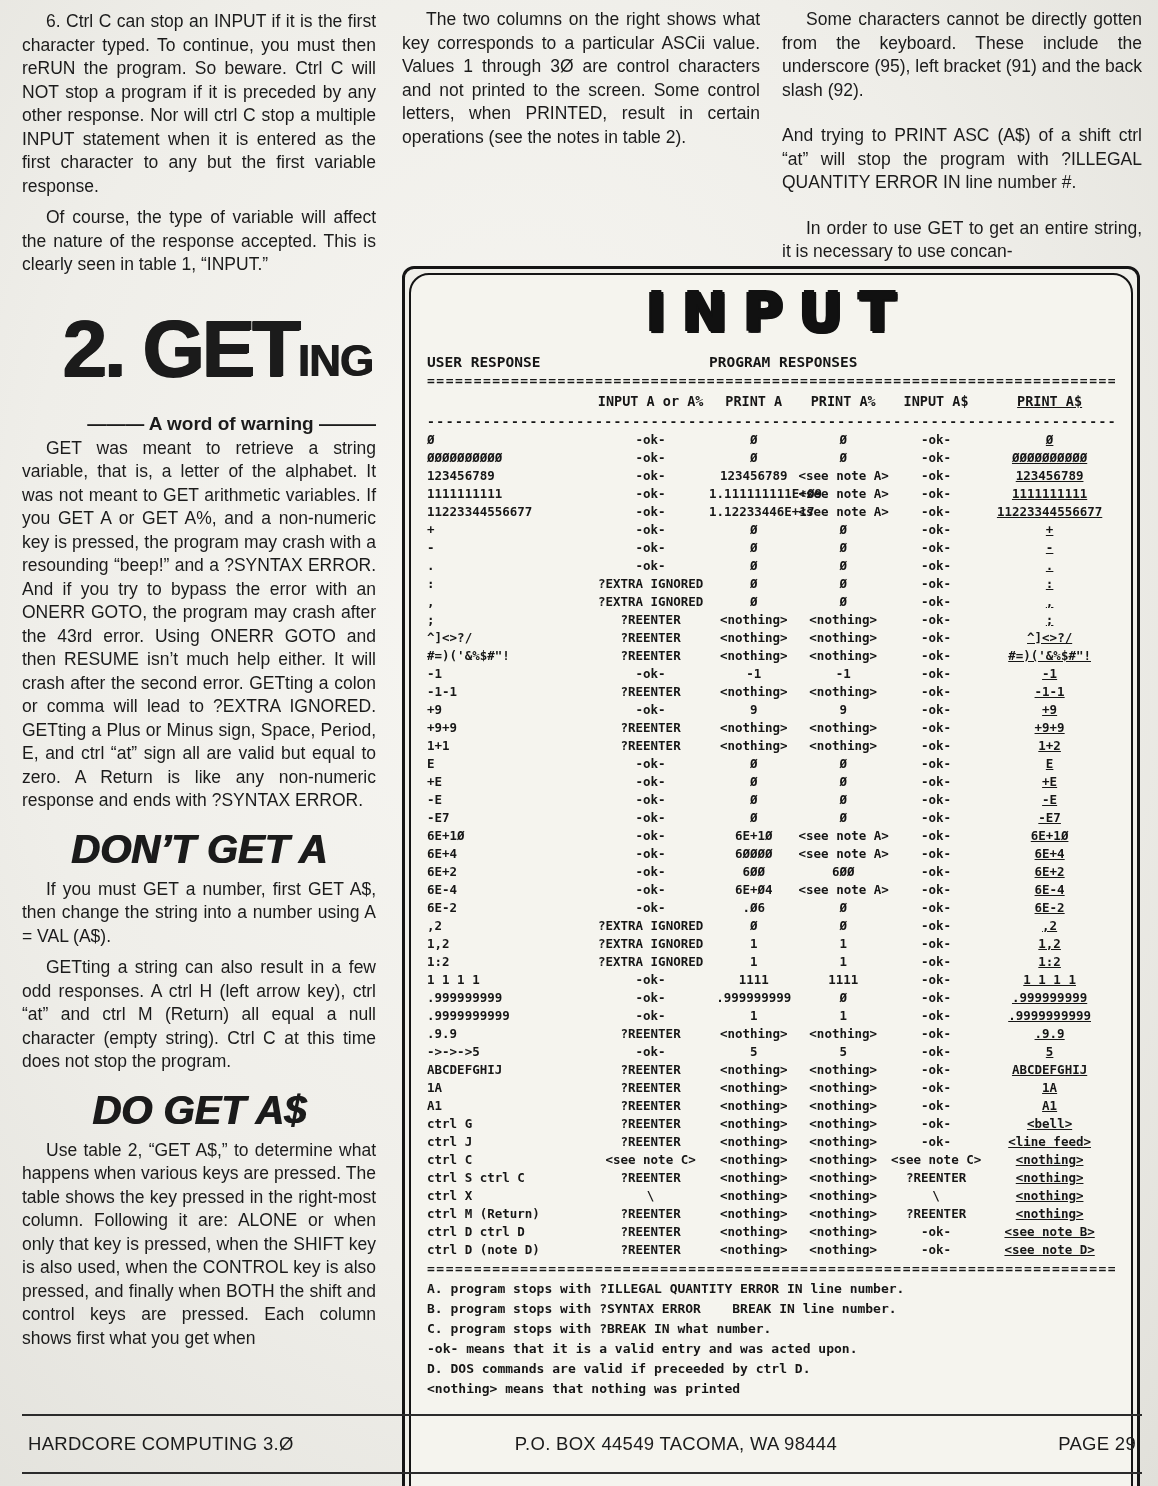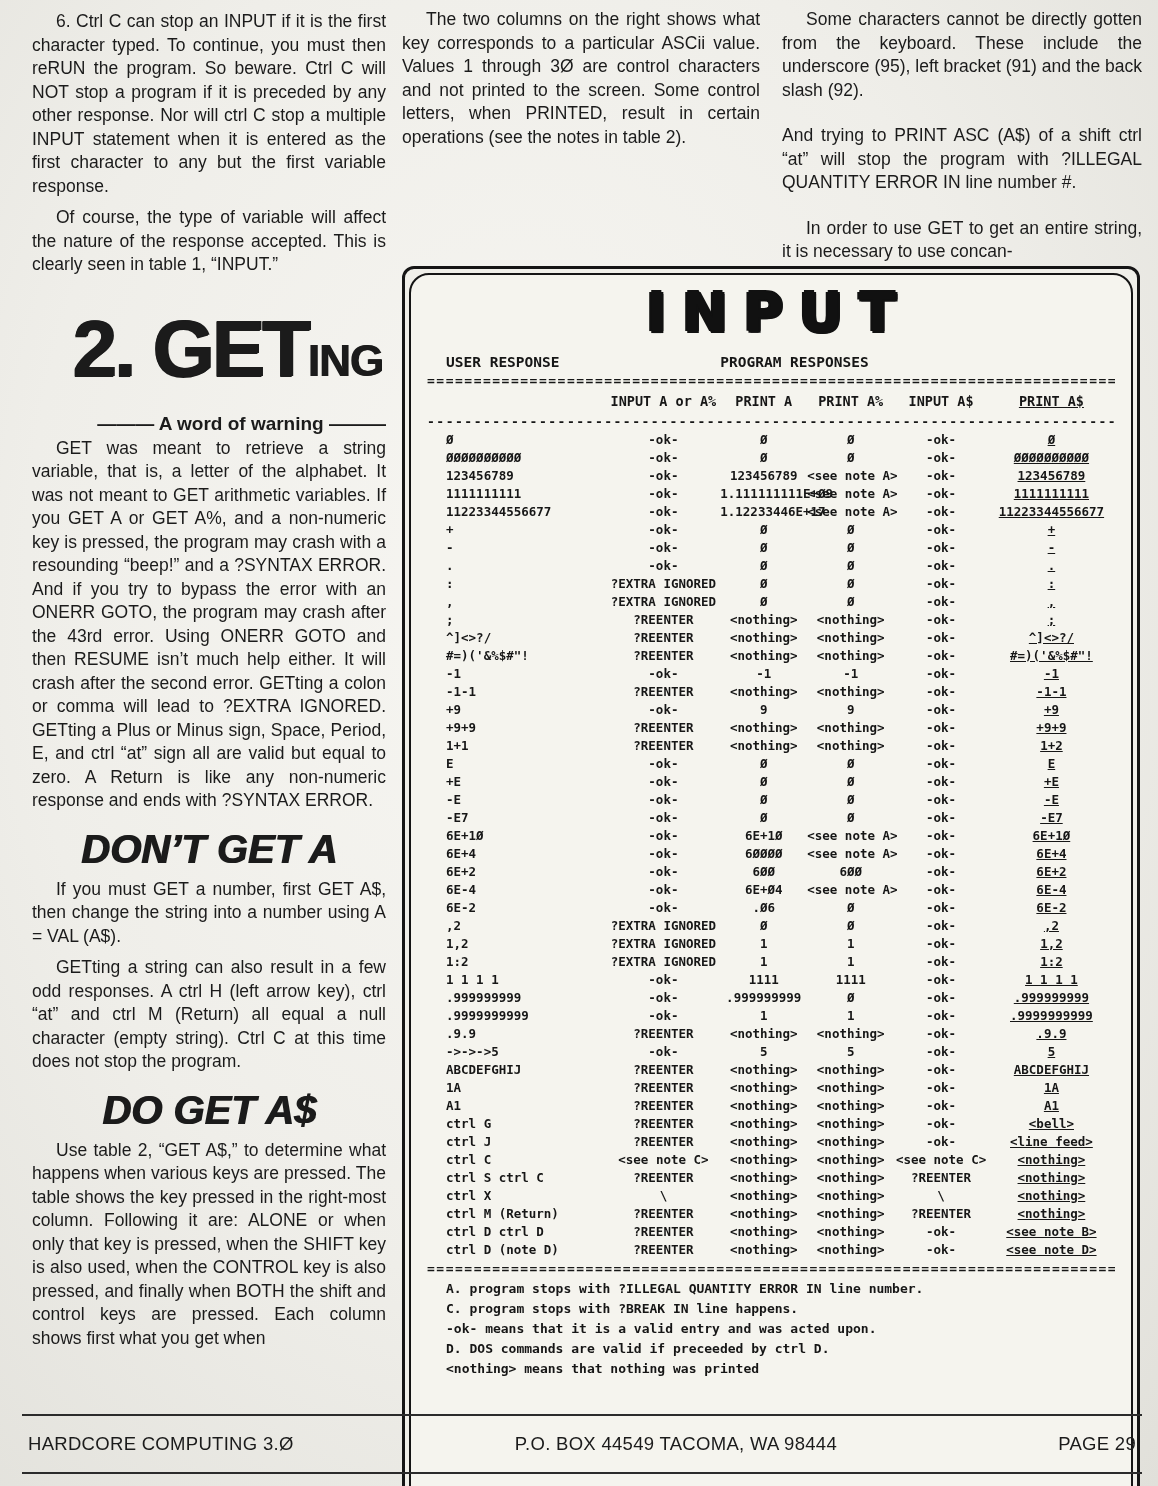--- a/index.html
+++ b/index.html
@@ -3,41 +3,41 @@
 <meta charset="utf-8">
 <style>
   html,body { margin:0; padding:0; background:#cfcec9; }
   .page {
     position:relative; width:1158px; height:1486px; margin:0 auto;
     background: radial-gradient(ellipse at 45% 40%, #f7f6f2 0%, #efeee9 55%, #e1e0da 100%);
     font-family:"Liberation Sans", sans-serif; color:#1b1b1b; overflow:hidden;
   }
   
   .col { position:absolute; }
-  .colA { left:32px;  top:10px; width:354px; }
+  .colA { left:22px;  top:10px; width:354px; }
   .colB { left:402px; top:8px;  width:358px; }
   .colC { left:782px; top:8px;  width:360px; }
   .para { font-size:17.5px; line-height:23.5px; text-align:justify; margin:0 0 8px 0; }
   .gap  { margin-bottom:22px; }
   .indent { text-indent:24px; }
   .headline { margin:26px 0 18px 40px; white-space:nowrap; }
   .headline .big  { font-size:80px; font-weight:900; letter-spacing:-3px;
                     text-shadow:1.5px 0 currentColor, 0 1px currentColor; }
   .headline .small{ font-size:44px; font-weight:900; letter-spacing:-1px;
                     text-shadow:1px 0 currentColor; }
   .warnhead { font-size:19px; font-weight:bold; text-align:right; margin:16px 0 2px; }
   .bighead  { font-size:40px; font-weight:900; font-style:italic; text-align:center;
               margin:14px 0 6px; text-shadow:1.2px 0 currentColor; }
   
   .tbox { position:absolute; left:402px; top:266px; width:738px; height:1347px;
           border:3px solid #151515; border-radius:12px; padding:4px; box-sizing:border-box;
           background:#f0efe9; }
   .tbox-inner { border:2px solid #151515; border-radius:20px; height:100%; box-sizing:border-box;
                 padding:8px 16px 6px; background:#f5f4ee; overflow:hidden; }
-  .mx { font-family:"DejaVu Sans Mono", monospace; font-weight:bold; color:#161616;margin-left:19px; }
+  .mx { font-family:"DejaVu Sans Mono", monospace; font-weight:bold; color:#161616; }
   .t-title { text-align:center; font-family:"DejaVu Sans", sans-serif; font-weight:900;
              font-size:54px; line-height:60px; letter-spacing:16px; text-indent:16px;
              color:#111;
              text-shadow:2px 0 #111, -2px 0 #111, 0 2px #111, 0 -2px #111, 2px 2px #111; }
   .t-subhead { display:flex; font-size:14.5px; line-height:18px; margin-top:10px; }
   .t-subhead .l { width:41%; }
   .rule { overflow:hidden; white-space:nowrap; font-size:13px; line-height:15px;
           letter-spacing:1.5px; margin:2px 0; }
   .t-colheads { display:flex; font-size:13.5px; line-height:22px;justify-content:space-between; }
   .t-colheads span, .tcell { white-space:nowrap; overflow:visible; }
@@ -471,21 +471,22 @@
             <span class="tcell c1">?REENTER</span>
             <span class="tcell c2">&lt;nothing&gt;</span>
             <span class="tcell c3">&lt;nothing&gt;</span>
             <span class="tcell c4">-ok-</span>
             <span class="tcell c5">&lt;see note D&gt;</span>
           </div>
         </div>
       <div class="rule mx">================================================================================================================</div>
       <div class="t-notes mx">
         <div>A. program stops with ?ILLEGAL QUANTITY ERROR IN line number.</div>
-        <div>C. program stops with ?BREAK IN line happens.</div>
+        <div>B. program stops with ?SYNTAX ERROR    BREAK IN line number.</div>
+        <div>C. program stops with ?BREAK IN what number.</div>
         <div>-ok- means that it is a valid entry and was acted upon.</div>
         <div>D. DOS commands are valid if preceeded by ctrl D.</div>
         <div>&lt;nothing&gt; means that nothing was printed</div>
       </div>
     </div>
   </div>
 
   <div class="footer">
     <span>HARDCORE COMPUTING 3.Ø</span>
     <span class="c">P.O. BOX 44549 TACOMA, WA 98444</span>

